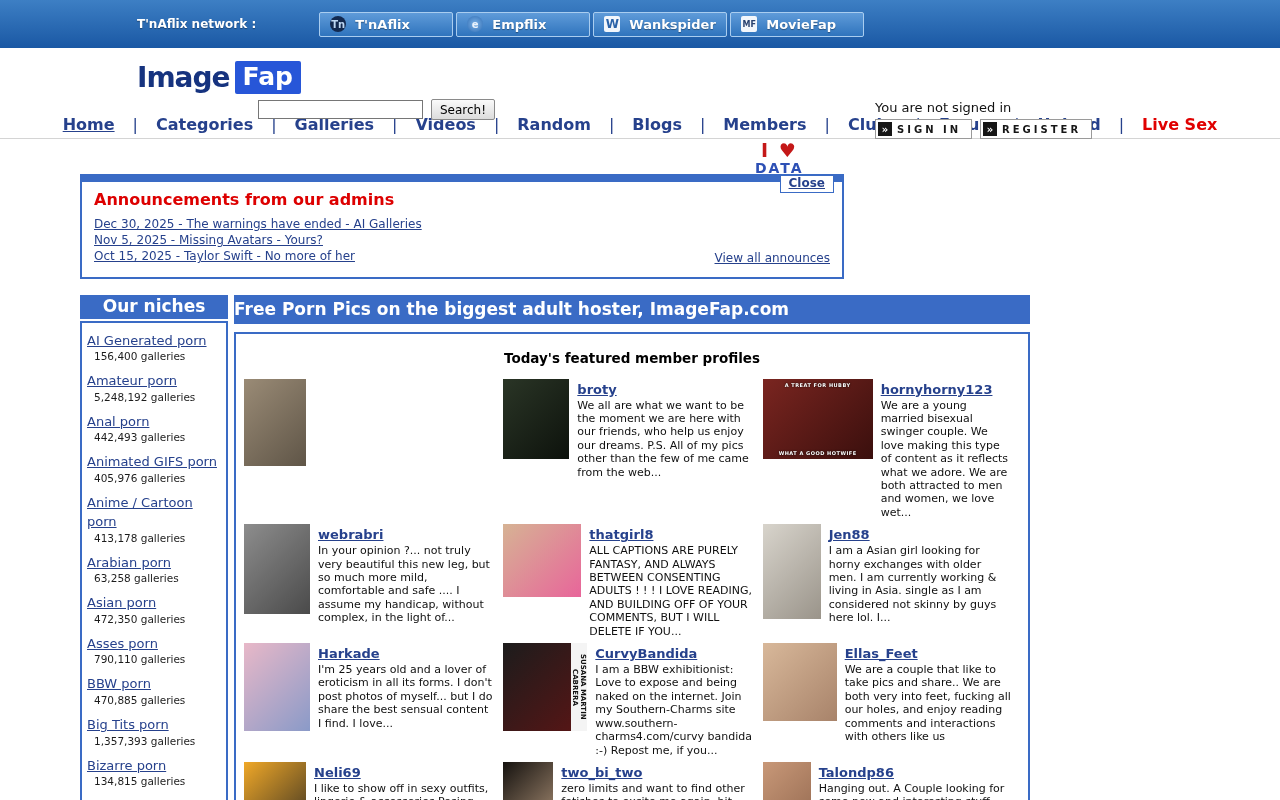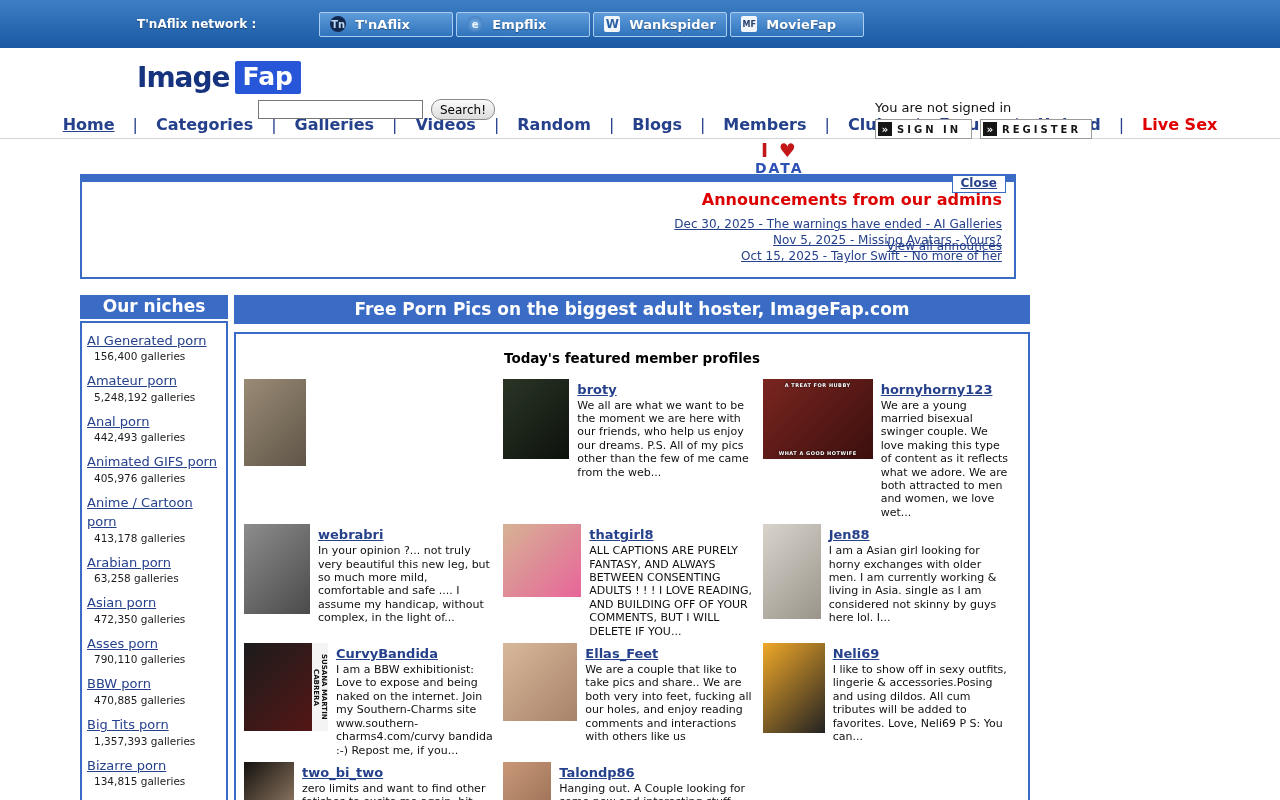--- a/index.html
+++ b/index.html
@@ -26,21 +26,21 @@
 
   
   .header { height: 62px; position: relative; background: #fff; }
   .logo { position: absolute; left: 137px; top: 13px; display: flex; align-items: center; }
   .logo-image { font-size: 28px; font-weight: bold; color: #16337f; letter-spacing: -1px; }
   .logo-fap { font-size: 25px; font-weight: bold; color: #fff; background: #2756d8;
     padding: 1px 8px 3px; margin-left: 5px; border-radius: 2px; }
   .search-area { position: absolute; left: 258px; top: 51px; display: flex; gap: 8px; align-items: center; }
   .search-input { width: 165px; height: 19px; border: 1px solid #767676; font-size: 12px; padding: 0 4px; }
   .search-button { height: 21px; font-size: 12px; padding: 0 8px;
-    background: linear-gradient(#fafafa, #dcdcdc); border: 1px solid #8a8a8a; border-radius: 10px;
+    background: linear-gradient(#fafafa, #dcdcdc); border: 1px solid #8a8a8a; border-radius: 2px;
     font-family: "DejaVu Sans", sans-serif; }
   .ilovedata { position: absolute; left: 497px; top: 42px; line-height: 1; text-align: center; }
   .ilovedata .row1 { font-size: 19px; font-weight: bold; color: #c41818; letter-spacing: 2px; }
   .ilovedata .row2 { font-size: 14px; font-weight: bold; color: #2d50b5; letter-spacing: 2px; margin-top: 1px; }
   .signin-area { position: absolute; left: 875px; top: 44px; }
   .signin-status { font-size: 13px; color: #111; margin-bottom: 4px; margin-top: 8px; }
   .signin-buttons { display: flex; gap: 8px; }
   .auth-button { display: inline-flex; align-items: center; gap: 5px; background: #fff;
     border: 1px solid #9a9a9a; padding: 2px 10px 2px 2px; cursor: pointer; }
   .auth-arrow { width: 14px; height: 14px; background: #161616; color: #fff; font-size: 10px;
@@ -52,47 +52,47 @@
     gap: 18px; border-bottom: 1px solid #d4d4d4; font-size: 16px; font-weight: bold; }
   .nav-link { color: #26418c; text-decoration: none; }
   .nav-link.current { text-decoration: underline; }
   .nav-link.accent { color: #e00000; }
   .nav-sep { color: #26418c; font-weight: normal; }
 
   
   .wrapper { margin-left: 80px; width: 950px; }
 
   
-  .announcements { margin-top: 35px; width: 936px; border: 2px solid #3a6bc5;
-    border-top: 8px solid #3a6bc5; position: relative; padding: 6px 12px 12px; text-align: right; }
+  .announcements { margin-top: 35px; width: 764px; border: 2px solid #3a6bc5;
+    border-top: 8px solid #3a6bc5; position: relative; padding: 6px 12px 12px; }
   .close-button { position: absolute; top: -7px; right: 8px; background: #fff;
     border: 1px solid #3a6bc5; color: #26418c; font-size: 12px; text-decoration: underline;
     padding: 0 8px 2px; font-weight: bold; }
   .announce-title { color: #dd0000; font-weight: bold; font-size: 16px; margin: 2px 0 7px; }
   .announce-link { display: block; color: #26418c; font-size: 12px; text-decoration: underline;
     line-height: 1.35; }
-  .view-all { position: absolute; right: 12px; bottom: 24px; color: #26418c; font-size: 12px;
+  .view-all { position: absolute; right: 12px; bottom: 12px; color: #26418c; font-size: 12px;
     text-decoration: underline; }
 
   
   .columns { display: flex; gap: 6px; margin-top: 16px; align-items: flex-start; }
 
   
   .sidebar { width: 148px; flex: none; }
   .sidebar-header { background: #3a6bc5; color: #fff; font-weight: bold; font-size: 17px;
     text-align: center; padding: 1px 0 3px; }
   .sidebar-list { border: 2px solid #3a6bc5; margin-top: 2px; padding: 7px 3px 0 5px;
     height: 523px; overflow: hidden; }
   .niche-item { margin-bottom: 8px; }
   .niche-link { color: #26418c; font-size: 13px; text-decoration: underline; line-height: 1.35; }
   .niche-count { font-size: 10.5px; color: #1c1c1c; margin: 1px 0 0 7px; }
 
   
   .main-col { width: 796px; }
-  .banner { background: #3a6bc5; color: #fff; text-align: center; font-weight: bold;
+  .banner { background: #3a6bc5; color: #fff; text-align: left; font-weight: bold;
     font-size: 17px; padding: 4px 0 5px; }
   .content-box { border: 2px solid #3a6bc5; margin-top: 8px; height: 511px; overflow: hidden;
     padding-top: 16px; }
   .featured-title { text-align: center; font-weight: bold; font-size: 13.5px; color: #000;
     margin-bottom: 13px; }
   .profiles-grid { display: grid; grid-template-columns: repeat(3, 1fr); padding: 0 6px 0 8px;
     row-gap: 5px; }
   .profile { display: flex; gap: 8px; min-height: 92px; padding-right: 10px; }
   .thumb { flex: none; position: relative; overflow: hidden; align-self: flex-start; }
   .thumb-top, .thumb-bottom { position: absolute; left: 0; right: 0; text-align: center;
@@ -309,20 +309,31 @@
       
       
       
     </div>
     <div class="profile-info">
       <a class="username">Jen88</a>
       <div class="desc">I am a Asian girl looking for horny exchanges with older men. I am currently working &amp; living in Asia. single as I am considered not skinny by guys here lol. I...</div>
     </div>
   </div>
             <div class="profile">
+    <div class="thumb" style="width: 66px; height: 88px; background: linear-gradient(135deg, rgb(232, 184, 200), rgb(138, 154, 200));">
+      
+      
+      
+    </div>
+    <div class="profile-info">
+      <a class="username">Harkade</a>
+      <div class="desc">I'm 25 years old and a lover of eroticism in all its forms. I don't post photos of myself... but I do share the best sensual content I find. I love...</div>
+    </div>
+  </div>
+            <div class="profile">
     <div class="thumb" style="width: 84px; height: 88px; background: linear-gradient(135deg, rgb(28, 28, 28), rgb(90, 21, 21));">
 
       <span class="thumb-side">SUSANA MARTIN CABRERA</span>
     </div>
     <div class="profile-info">
       <a class="username">CurvyBandida</a>
       <div class="desc">I am a BBW exhibitionist: Love to expose and being naked on the internet. Join my Southern-Charms site www.southern-charms4.com/curvy bandida :-) Repost me, if you...</div>
     </div>
   </div>
             <div class="profile">

